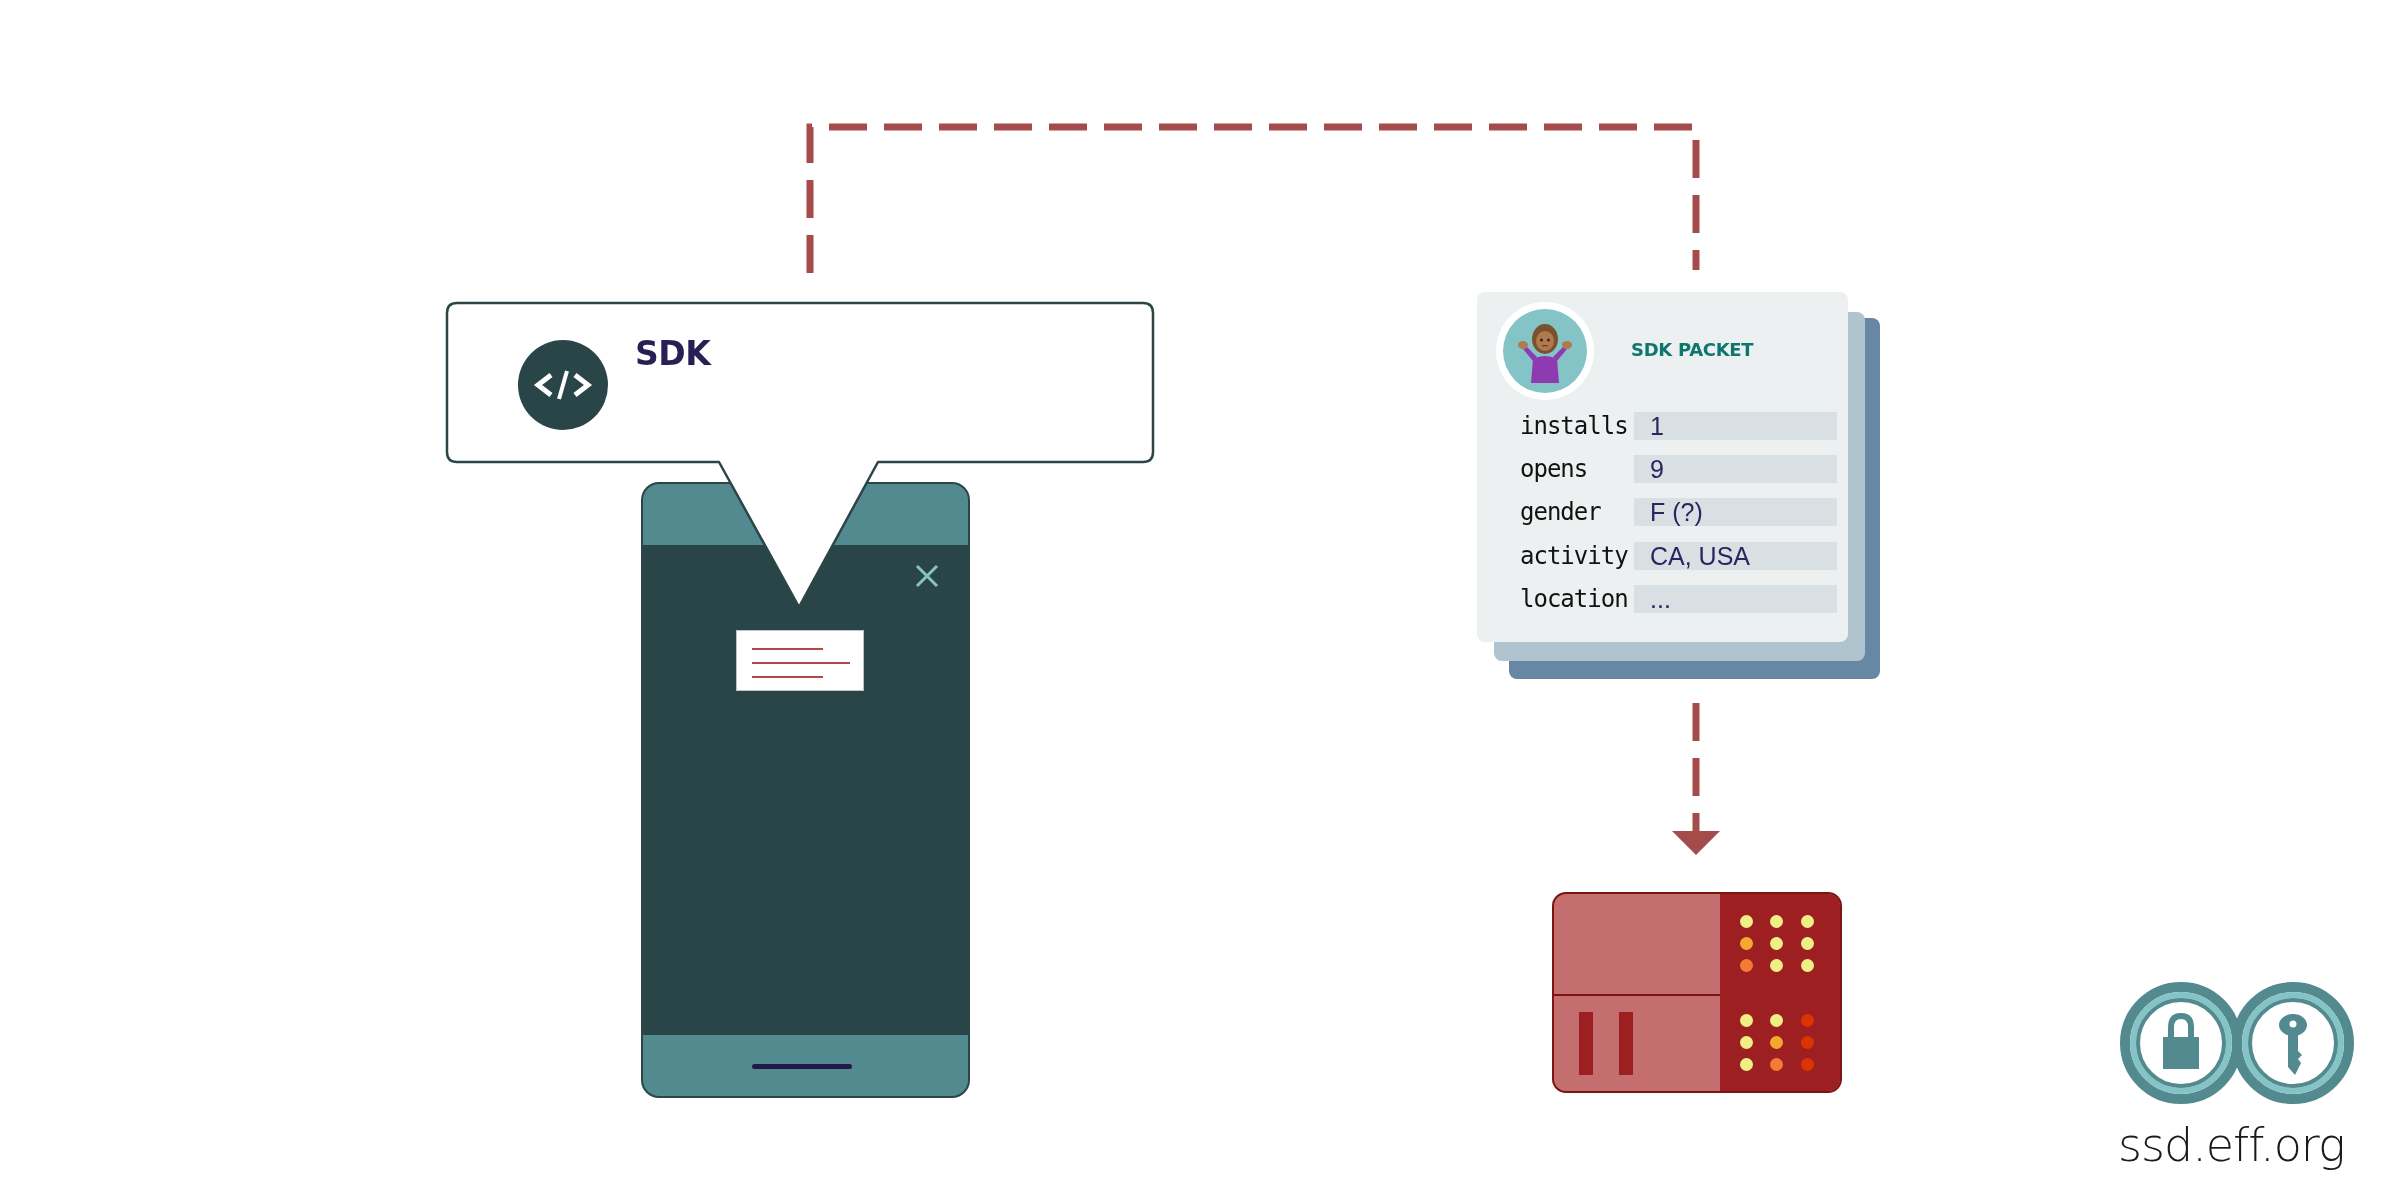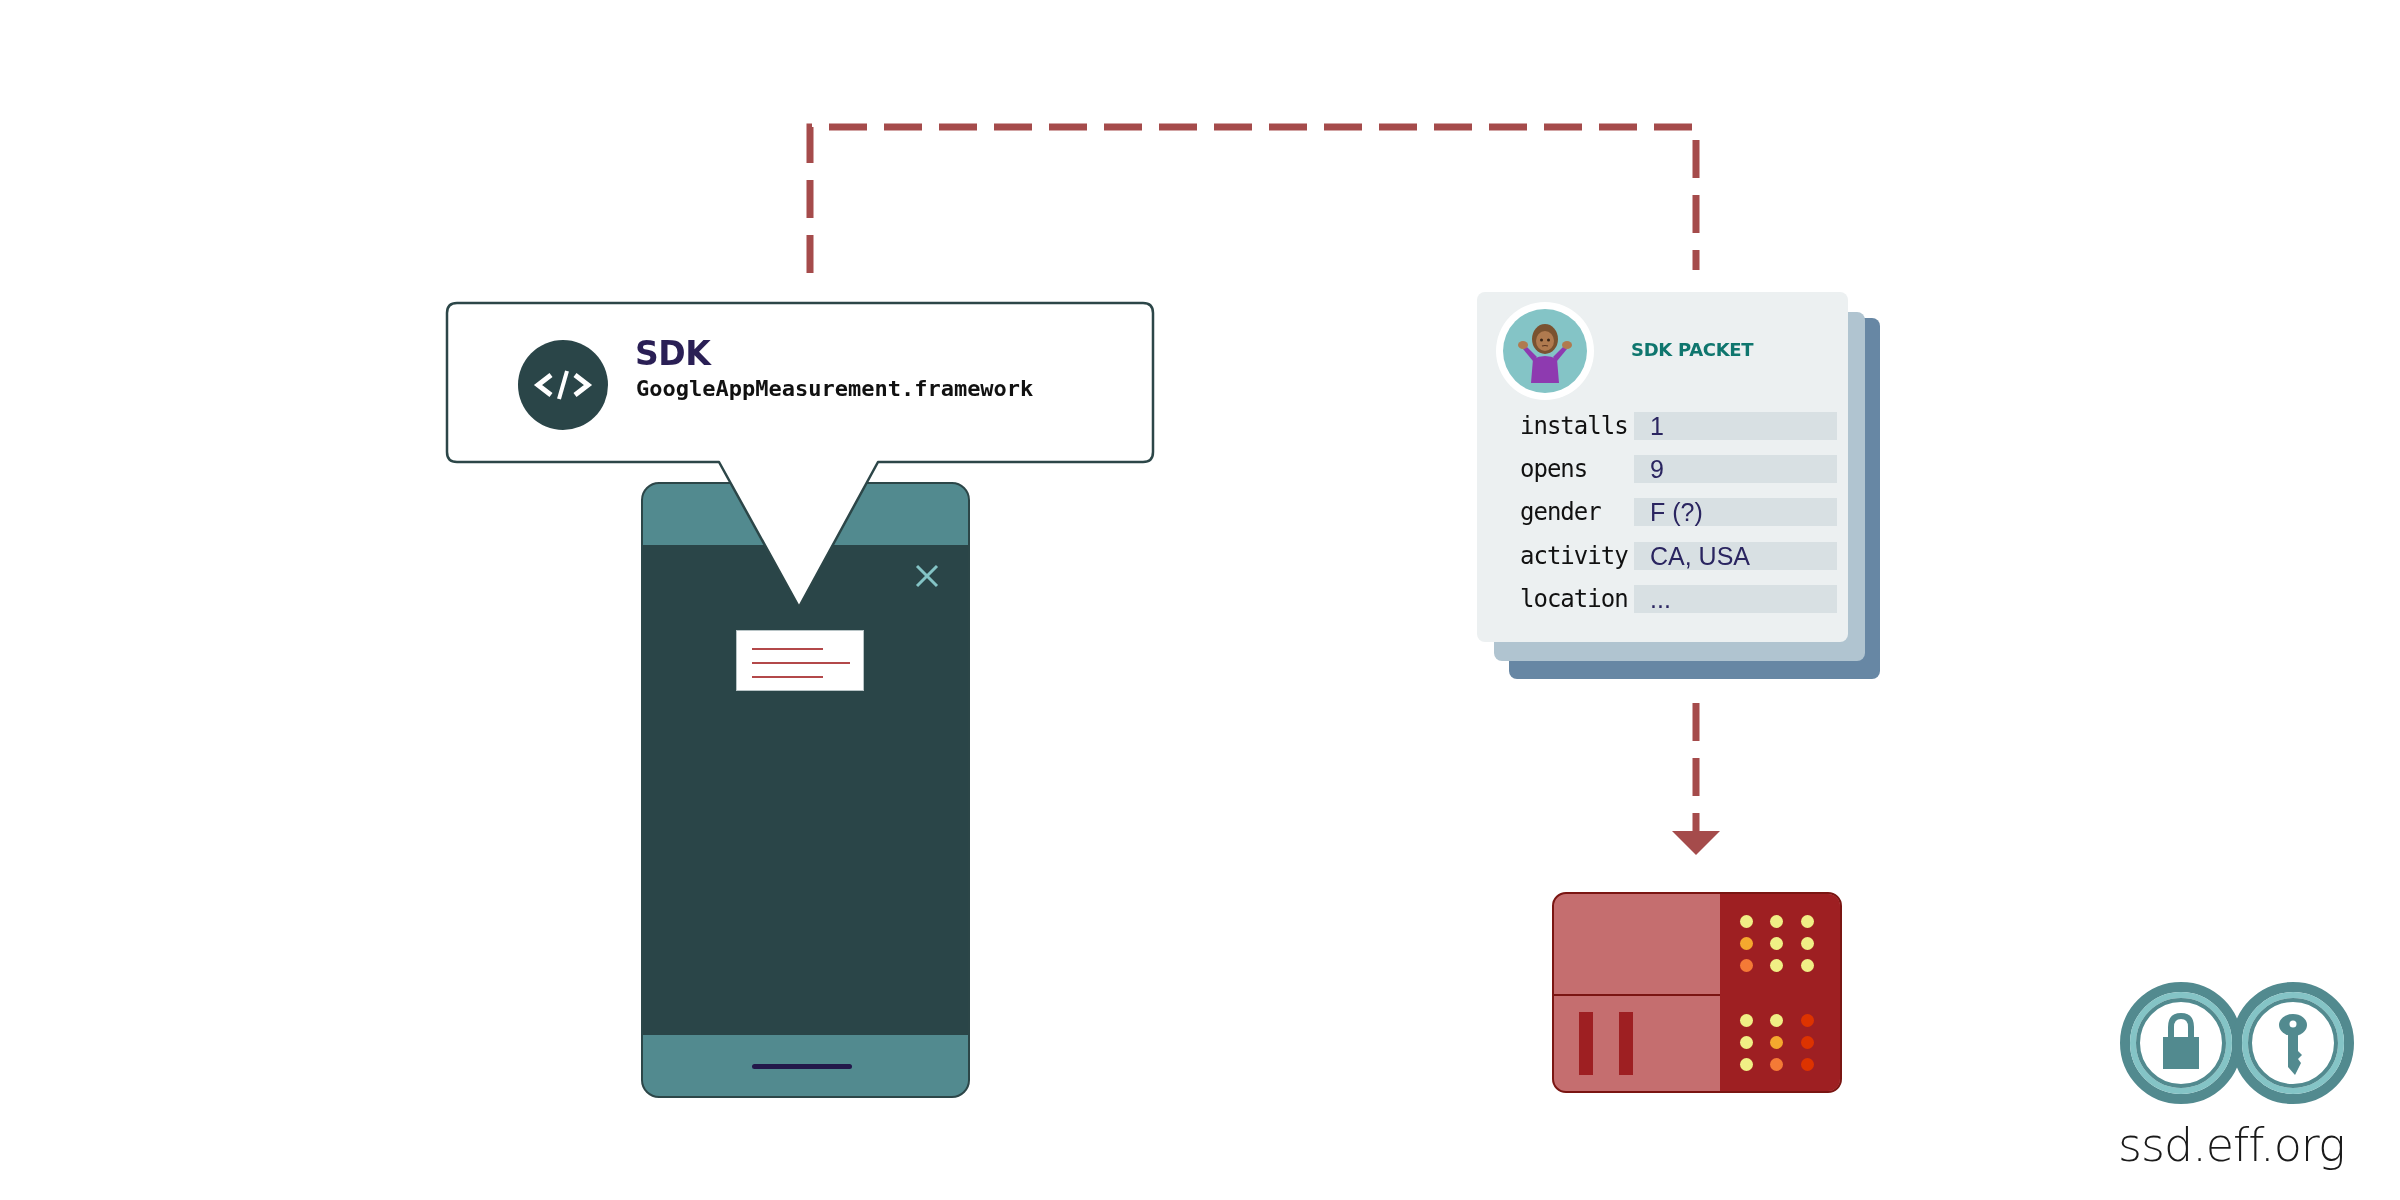--- a/index.html
+++ b/index.html
@@ -131,21 +131,21 @@
            L 878 462 L 799 607 L 719 462 L 457 462 Q 447 462 447 452 L 447 313 Q 447 303 457 303 Z" fill="#ffffff" stroke="#2c4648" stroke-width="2.5" stroke-linejoin="round"></path>
 </svg>
 <div class="code-circle">
   <svg width="60" height="40" viewBox="0 0 60 40">
     <polyline points="18,10 5,20 18,30" fill="none" stroke="#ffffff" stroke-width="5" stroke-linejoin="miter"></polyline>
     <line x1="34" y1="6" x2="26" y2="34" stroke="#ffffff" stroke-width="4"></line>
     <polyline points="42,10 55,20 42,30" fill="none" stroke="#ffffff" stroke-width="5" stroke-linejoin="miter"></polyline>
   </svg>
 </div>
 <div class="sdk-title">SDK</div>
-<div class="sdk-lines"><div>GoogleAppMeasurement.framework</div></div>
+<div class="sdk-lines"></div>
 
 <div class="layer layer-back"></div>
 <div class="layer layer-mid"></div>
 <div class="layer layer-front"></div>
 <div class="avatar">
   <div class="avatar-inner">
     <svg width="60" height="64" viewBox="0 0 60 64">
 
       <ellipse cx="30" cy="20" rx="13" ry="15" fill="#7a5230"></ellipse>
 

